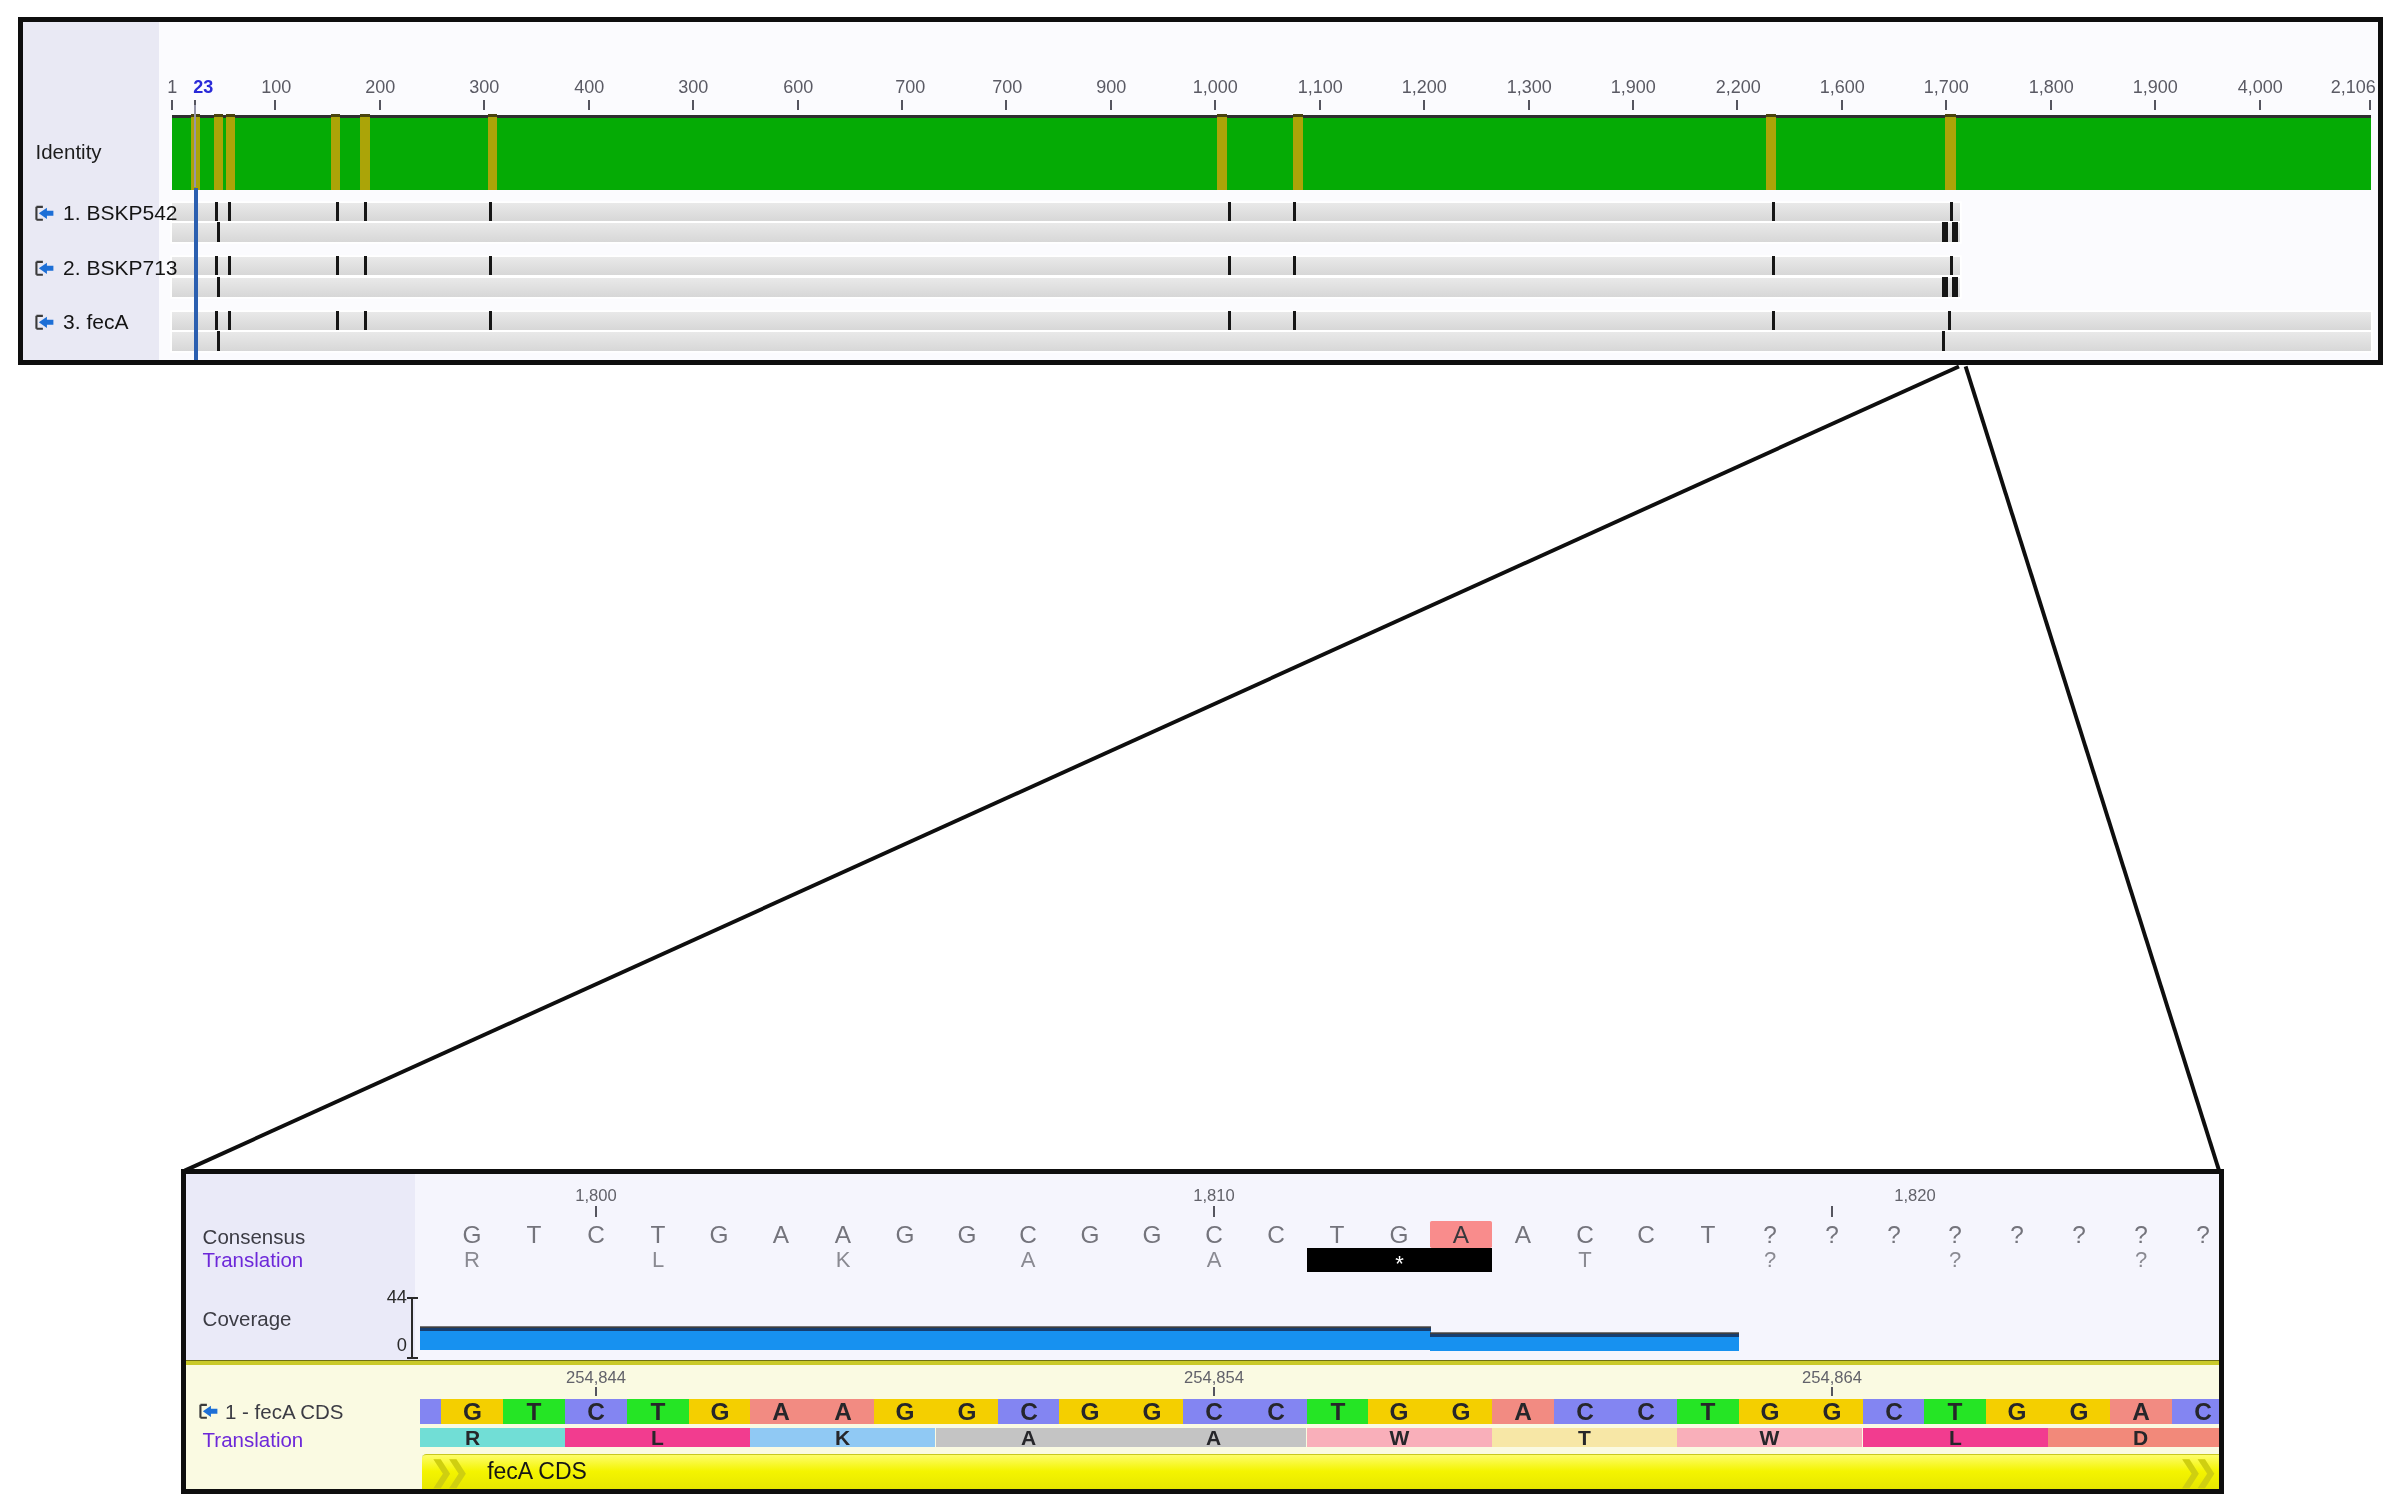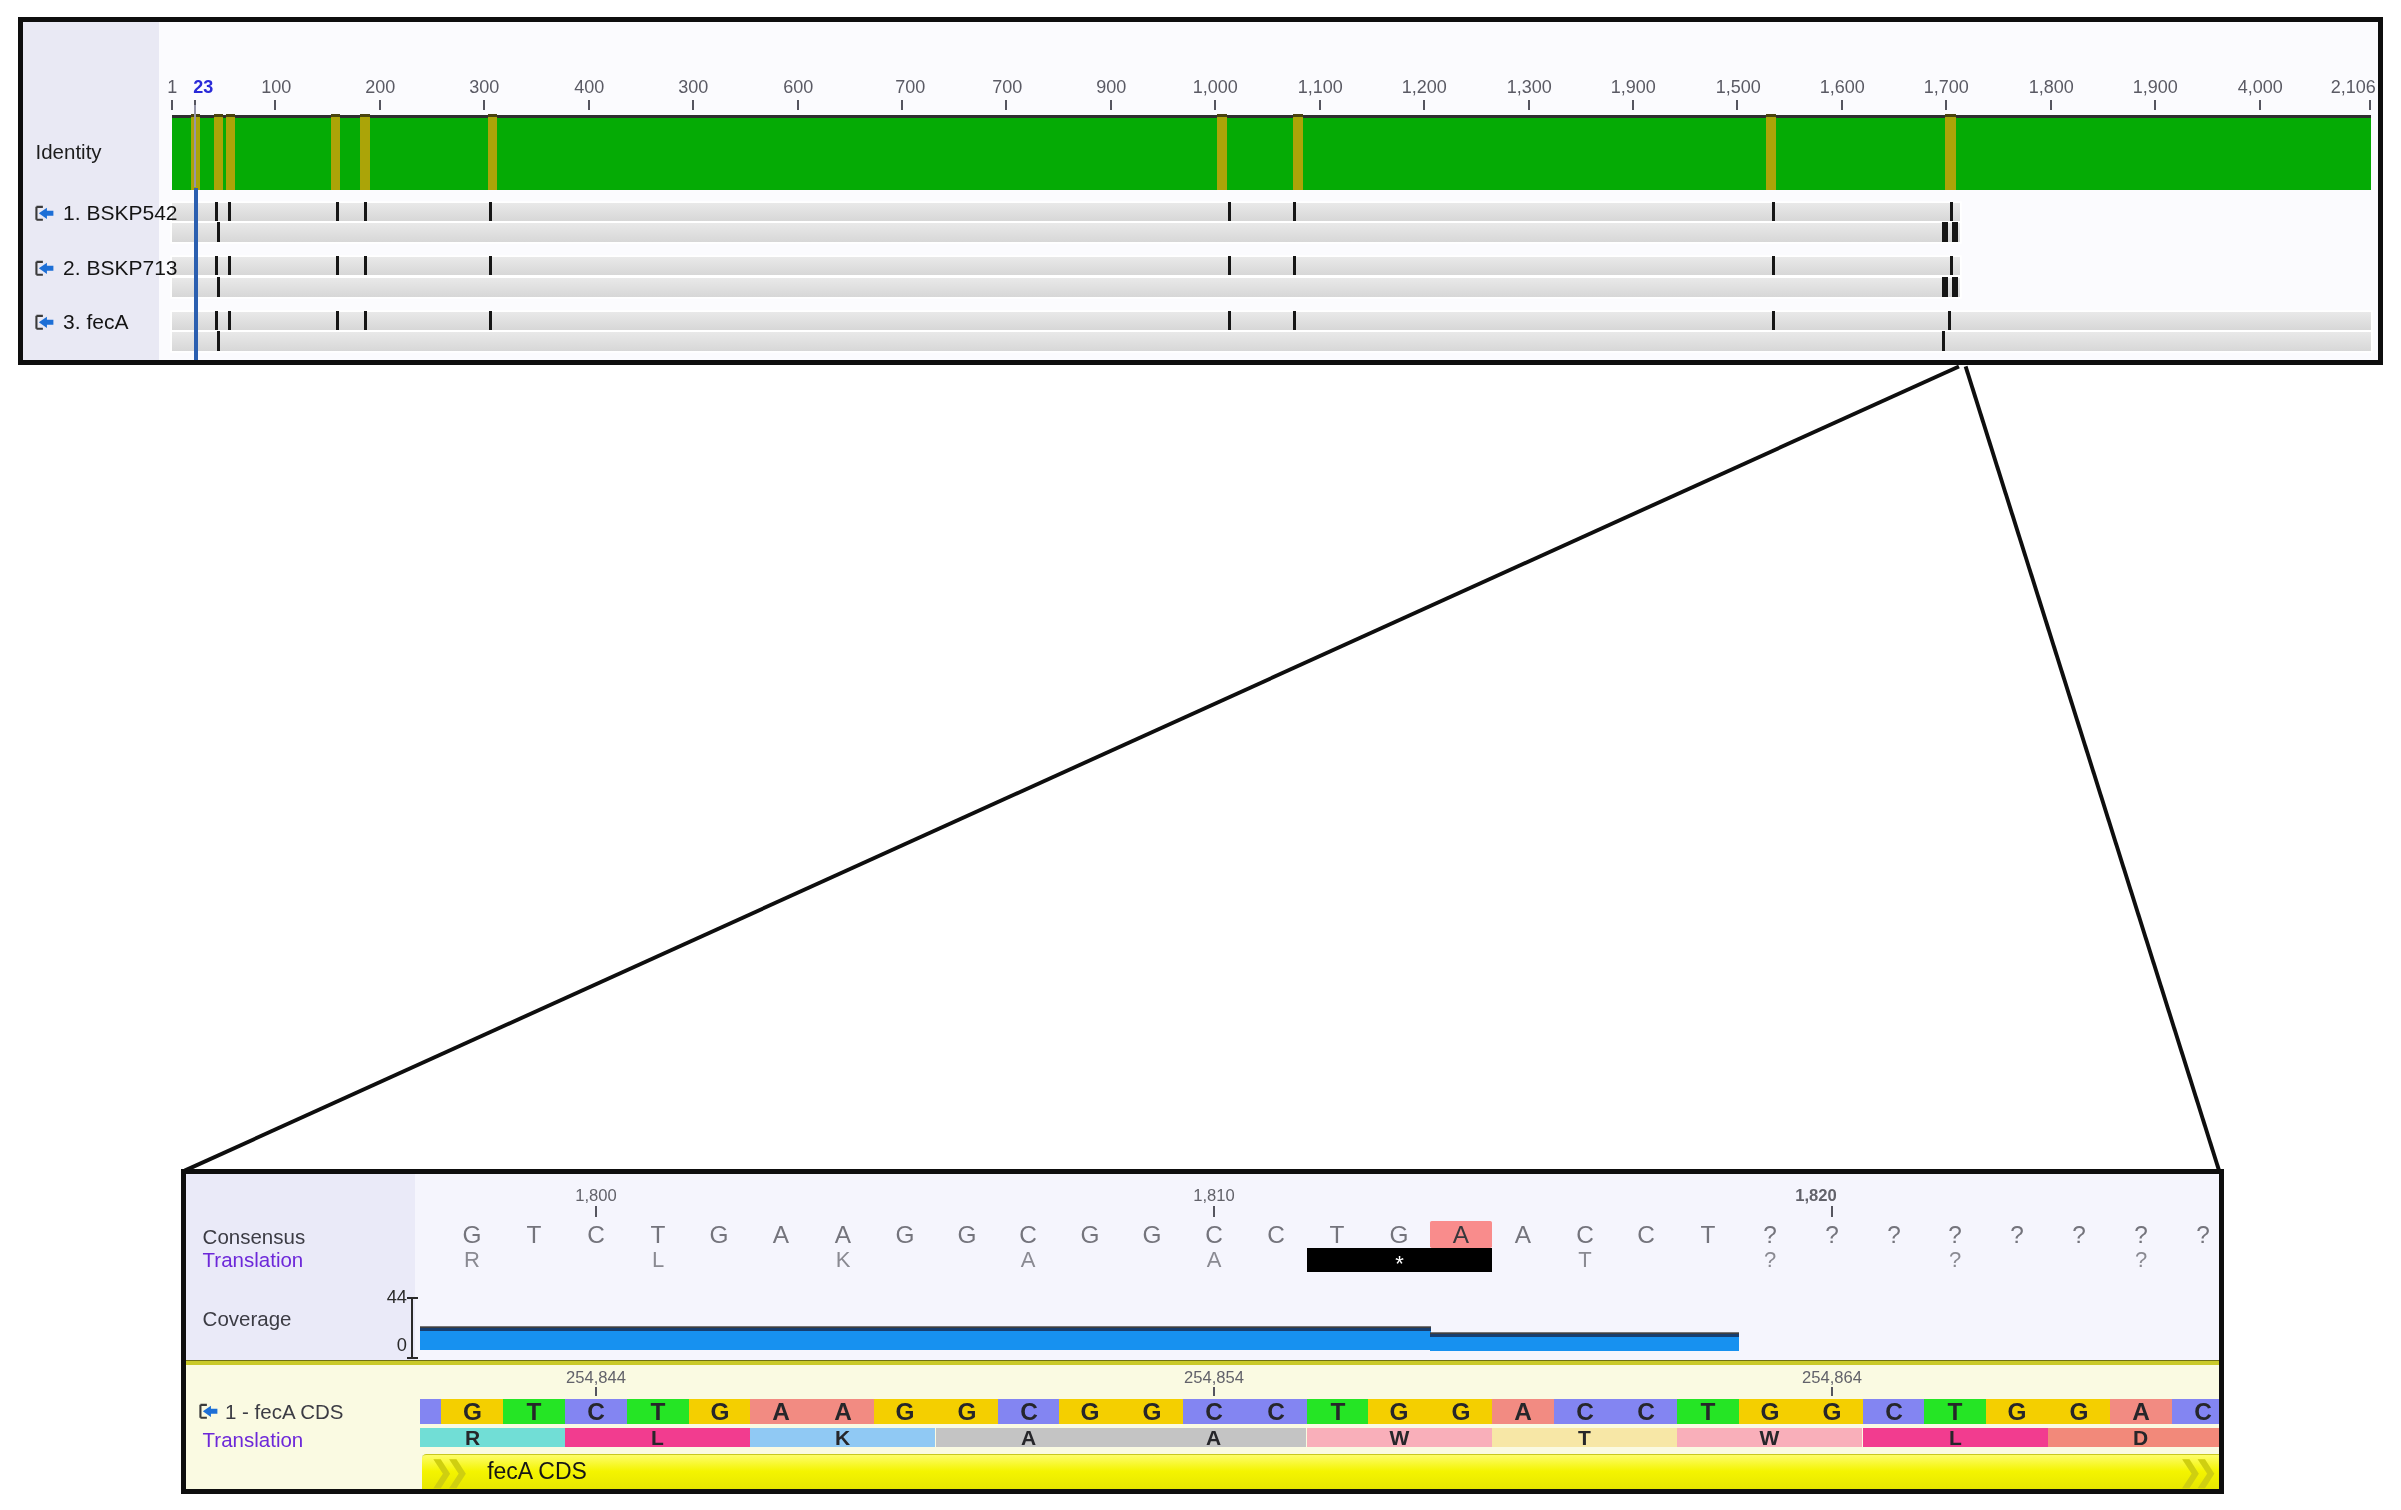--- a/index.html
+++ b/index.html
@@ -95,21 +95,21 @@
           <div class="abs ruler-label" style="left: 1192px;">1,000</div>
           <div class="abs ruler-tick" style="left: 1191px;"></div>
           <div class="abs ruler-label" style="left: 1297px;">1,100</div>
           <div class="abs ruler-tick" style="left: 1296px;"></div>
           <div class="abs ruler-label" style="left: 1401px;">1,200</div>
           <div class="abs ruler-tick" style="left: 1400px;"></div>
           <div class="abs ruler-label" style="left: 1506px;">1,300</div>
           <div class="abs ruler-tick" style="left: 1505px;"></div>
           <div class="abs ruler-label" style="left: 1610px;">1,900</div>
           <div class="abs ruler-tick" style="left: 1609px;"></div>
-          <div class="abs ruler-label" style="left: 1715px;">1,500</div>
+          <div class="abs ruler-label" style="left: 1715px;">2,200</div>
           <div class="abs ruler-tick" style="left: 1713px;"></div>
           <div class="abs ruler-label" style="left: 1819px;">1,600</div>
           <div class="abs ruler-tick" style="left: 1818px;"></div>
           <div class="abs ruler-label" style="left: 1923px;">1,700</div>
           <div class="abs ruler-tick" style="left: 1922px;"></div>
           <div class="abs ruler-label" style="left: 2028px;">1,800</div>
           <div class="abs ruler-tick" style="left: 2027px;"></div>
           <div class="abs ruler-label" style="left: 2132px;">1,900</div>
           <div class="abs ruler-tick" style="left: 2131px;"></div>
           <div class="abs ruler-label" style="left: 2237px;">4,000</div>
@@ -218,21 +218,21 @@
         </svg>
       </div>
       <div class="abs bp-label" style="left:39px;top:226px;">1 - fecA CDS</div>
       <div class="abs bp-label dim" style="left:16.6px;top:254px;">Translation</div>
 
       <div id="bp-content" class="abs">
           <div class="abs mini-ruler-label" style="left: 176px; top: 12.2px;">1,800</div>
           <div class="abs mini-tick" style="left: 175px; top: 32px; height: 11px;"></div>
           <div class="abs mini-ruler-label" style="left: 794px; top: 12.2px;">1,810</div>
           <div class="abs mini-tick" style="left: 793px; top: 32px; height: 11px;"></div>
-          <div class="abs mini-ruler-label" style="left: 1396px; top: 12.2px; font-weight: bold;">1,820</div>
+          <div class="abs mini-ruler-label" style="left: 1495px; top: 12.2px;">1,820</div>
           <div class="abs mini-tick" style="left: 1411px; top: 32px; height: 11px;"></div>
           <div class="abs mini-ruler-label" style="left: 176px; top: 194px;">254,844</div>
           <div class="abs mini-tick" style="left: 175px; top: 213px; height: 9px;"></div>
           <div class="abs mini-ruler-label" style="left: 794px; top: 194px;">254,854</div>
           <div class="abs mini-tick" style="left: 793px; top: 213px; height: 9px;"></div>
           <div class="abs mini-ruler-label" style="left: 1412px; top: 194px;">254,864</div>
           <div class="abs mini-tick" style="left: 1411px; top: 213px; height: 9px;"></div>
           <div class="abs cons-base" style="left: 52px; background: transparent;">G</div>
           <div class="abs cons-base" style="left: 114px; background: transparent;">T</div>
           <div class="abs cons-base" style="left: 176px; background: transparent;">C</div>

